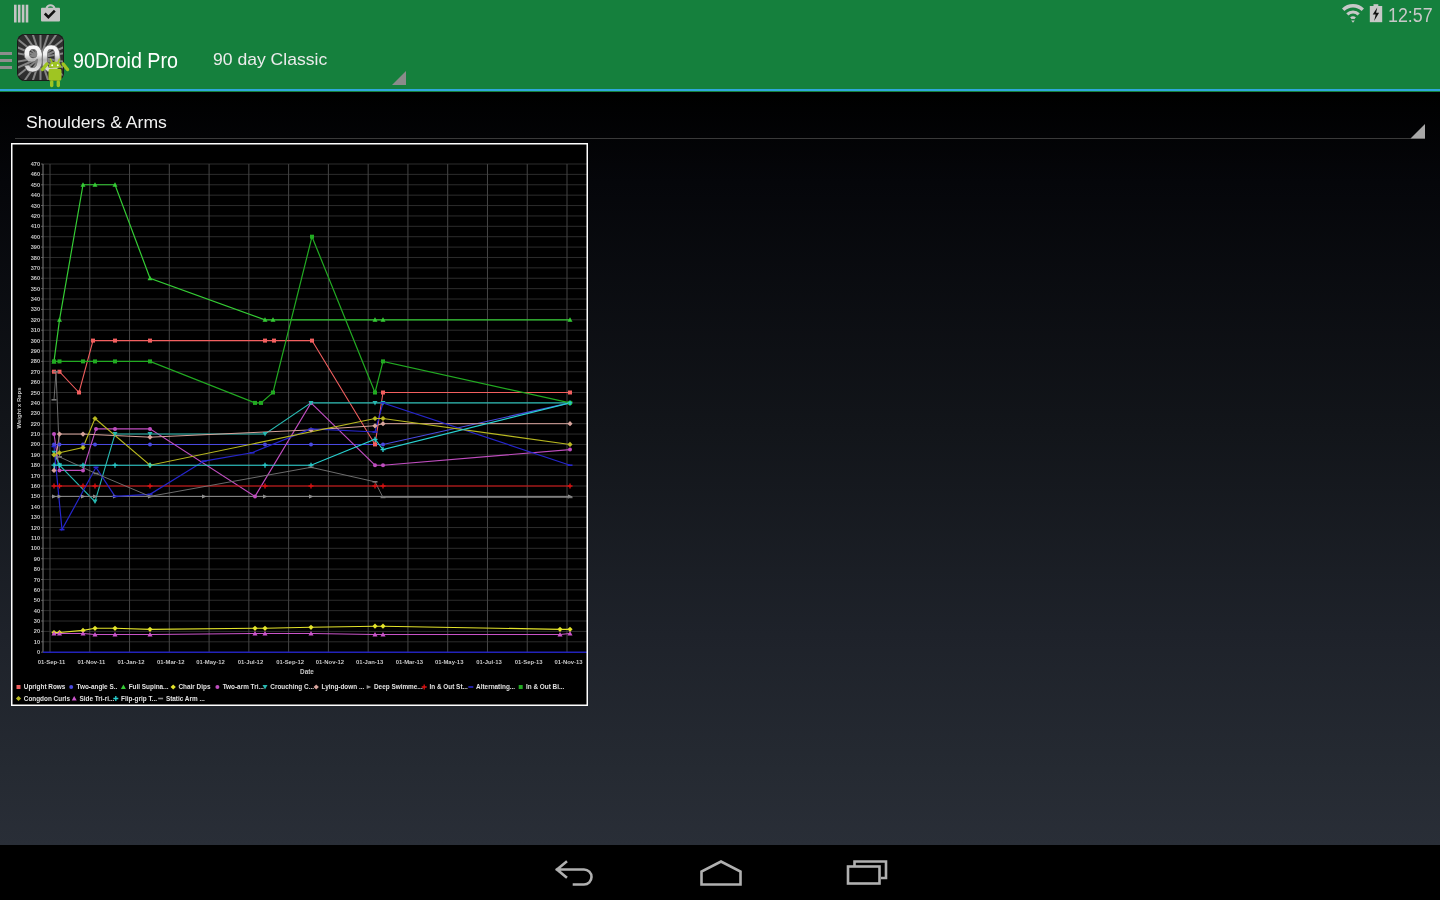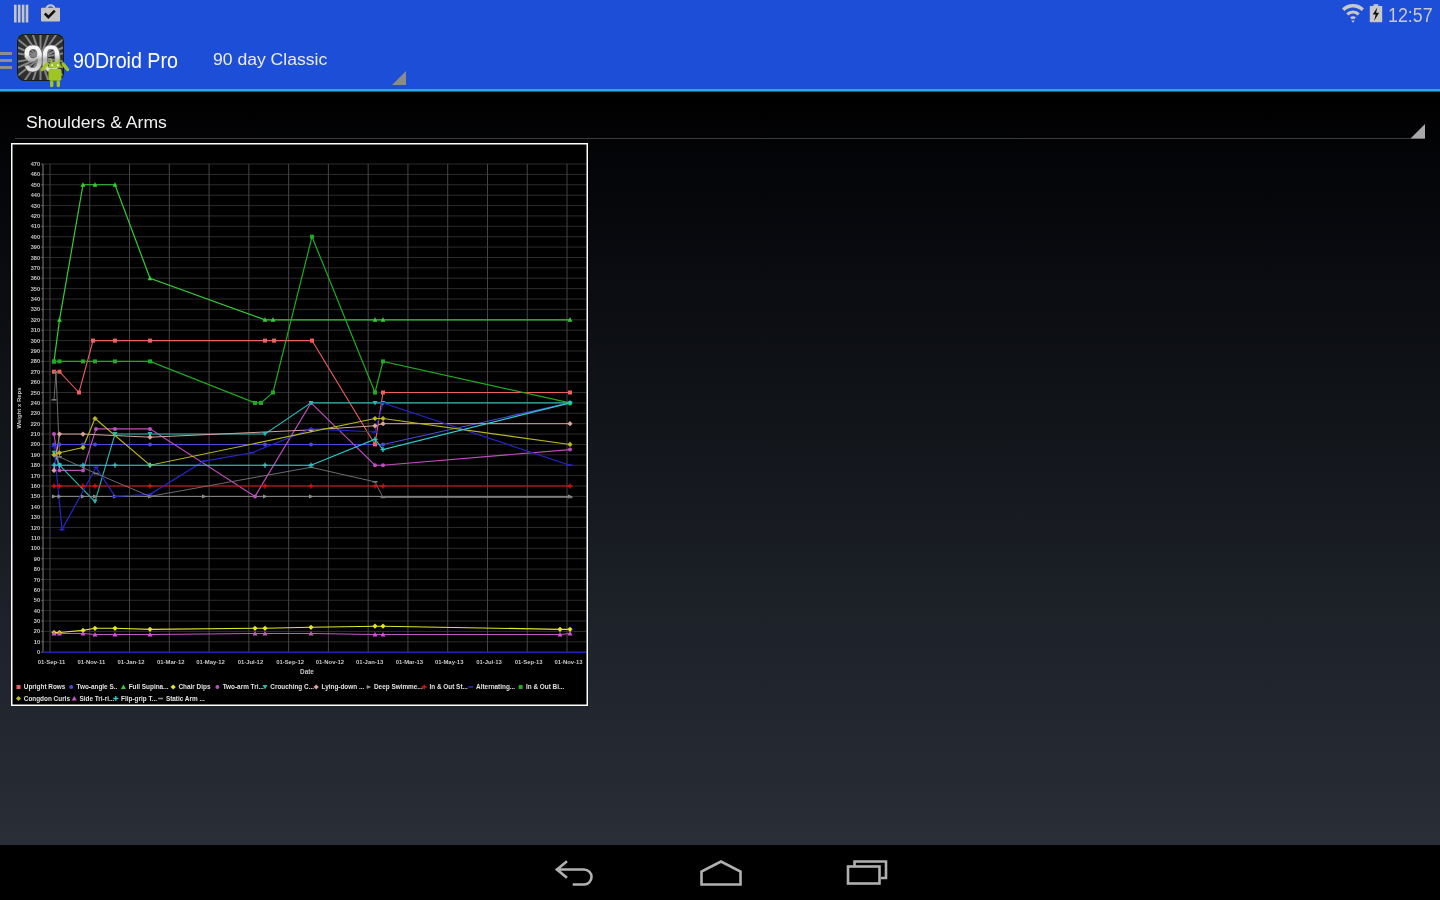--- a/index.html
+++ b/index.html
@@ -1,17 +1,17 @@
 <!DOCTYPE html>
 <html><head><meta charset="utf-8"><style>
 html,body{margin:0;padding:0;background:#000;width:1440px;height:900px;overflow:hidden;font-family:"Liberation Sans",sans-serif;}
 .abs{position:absolute;}
 </style></head>
 <body>
-<div class="abs" style="left:0;top:0;width:1440px;height:900px;background:#1d4ed8">
+<div class="abs" style="left:0;top:0;width:1440px;height:900px;background:#15803d">
 
 <div class="abs" style="left:0;top:92px;width:1440px;height:753px;background:linear-gradient(180deg,#000 0%,#05060a 12%,#12151a 45%,#1e222a 72%,#252a32 90%,#292e37 100%)"></div>
 
 <svg class="abs" style="left:0;top:0" width="80" height="30" viewBox="0 0 80 30">
  <g fill="#c4c4c4">
   <rect x="14" y="4.7" width="2.6" height="17.8"></rect>
         <rect x="17.9" y="4.7" width="2.6" height="17.8"></rect>
         <rect x="21.8" y="4.7" width="2.6" height="17.8"></rect>
         <rect x="25.7" y="4.7" width="2.6" height="17.8"></rect>
  </g>

